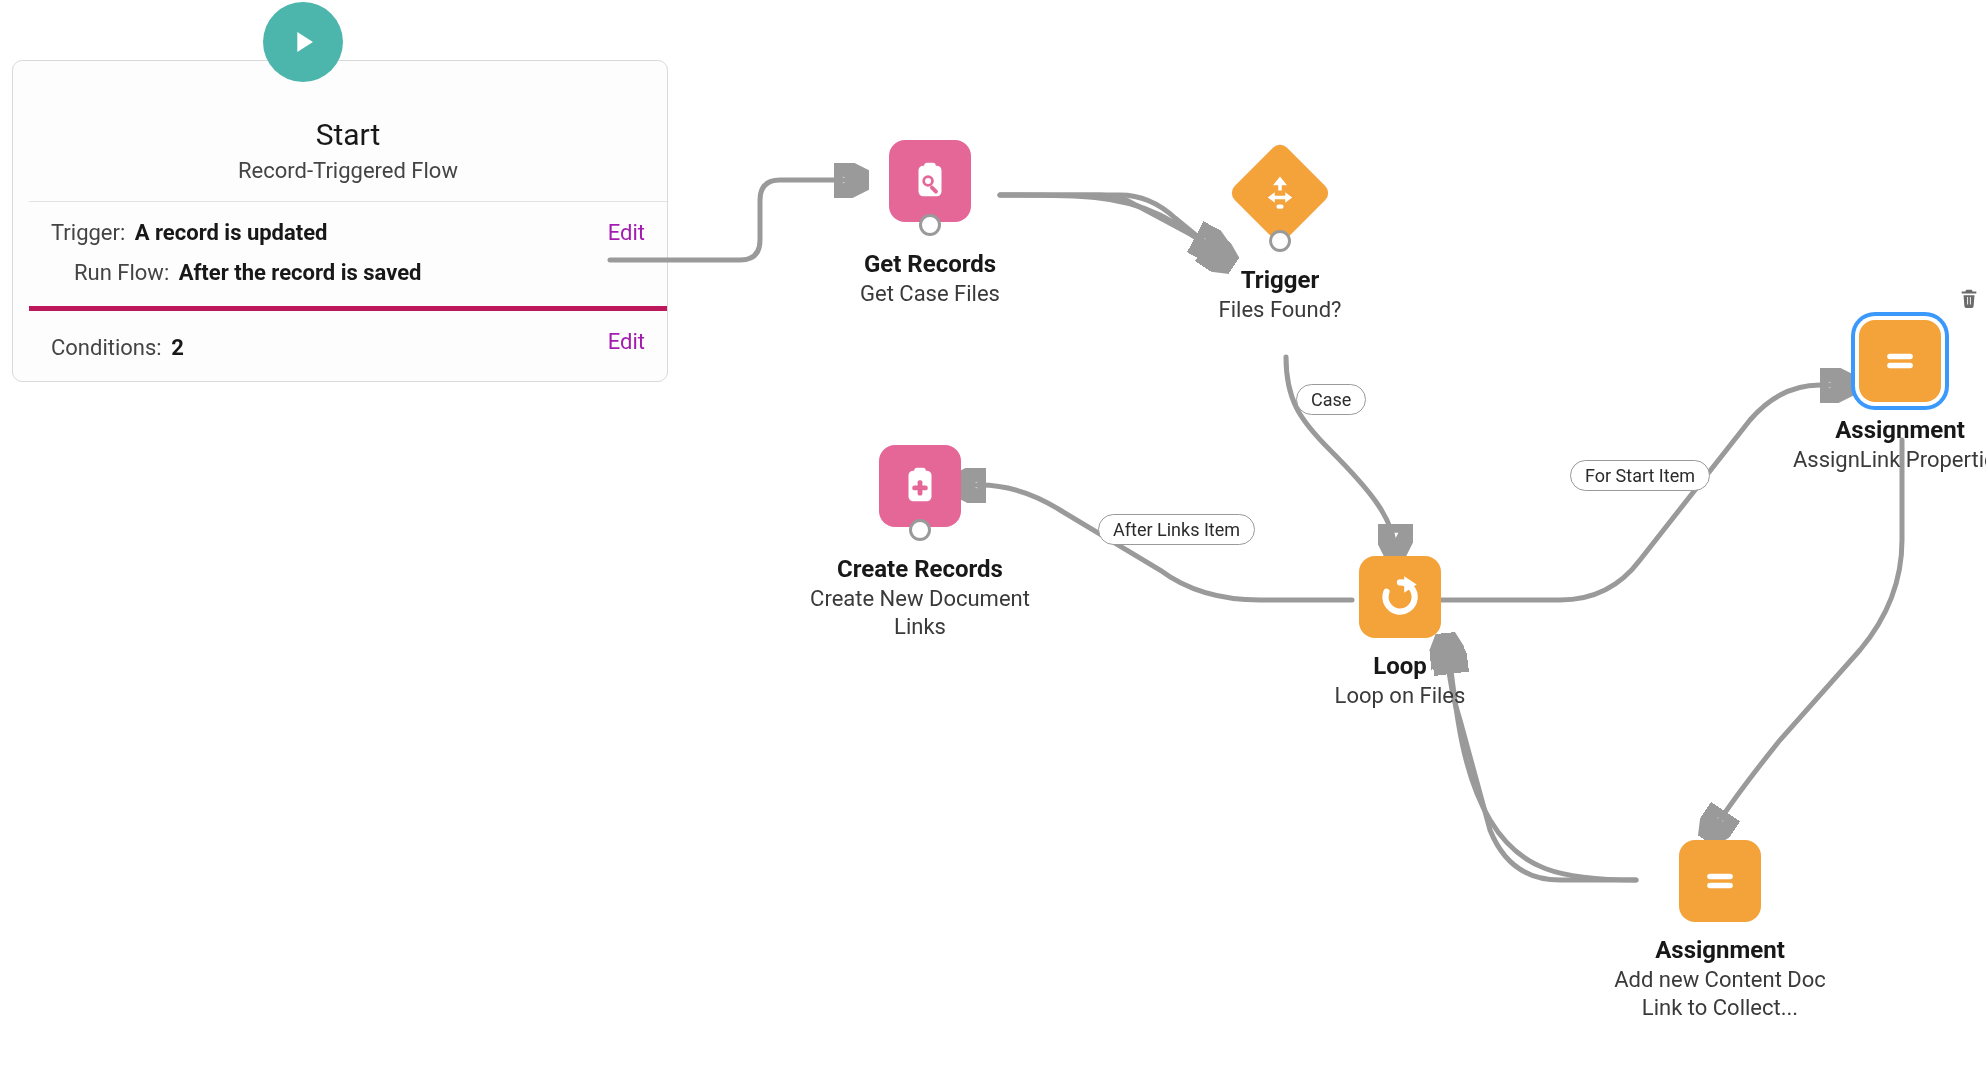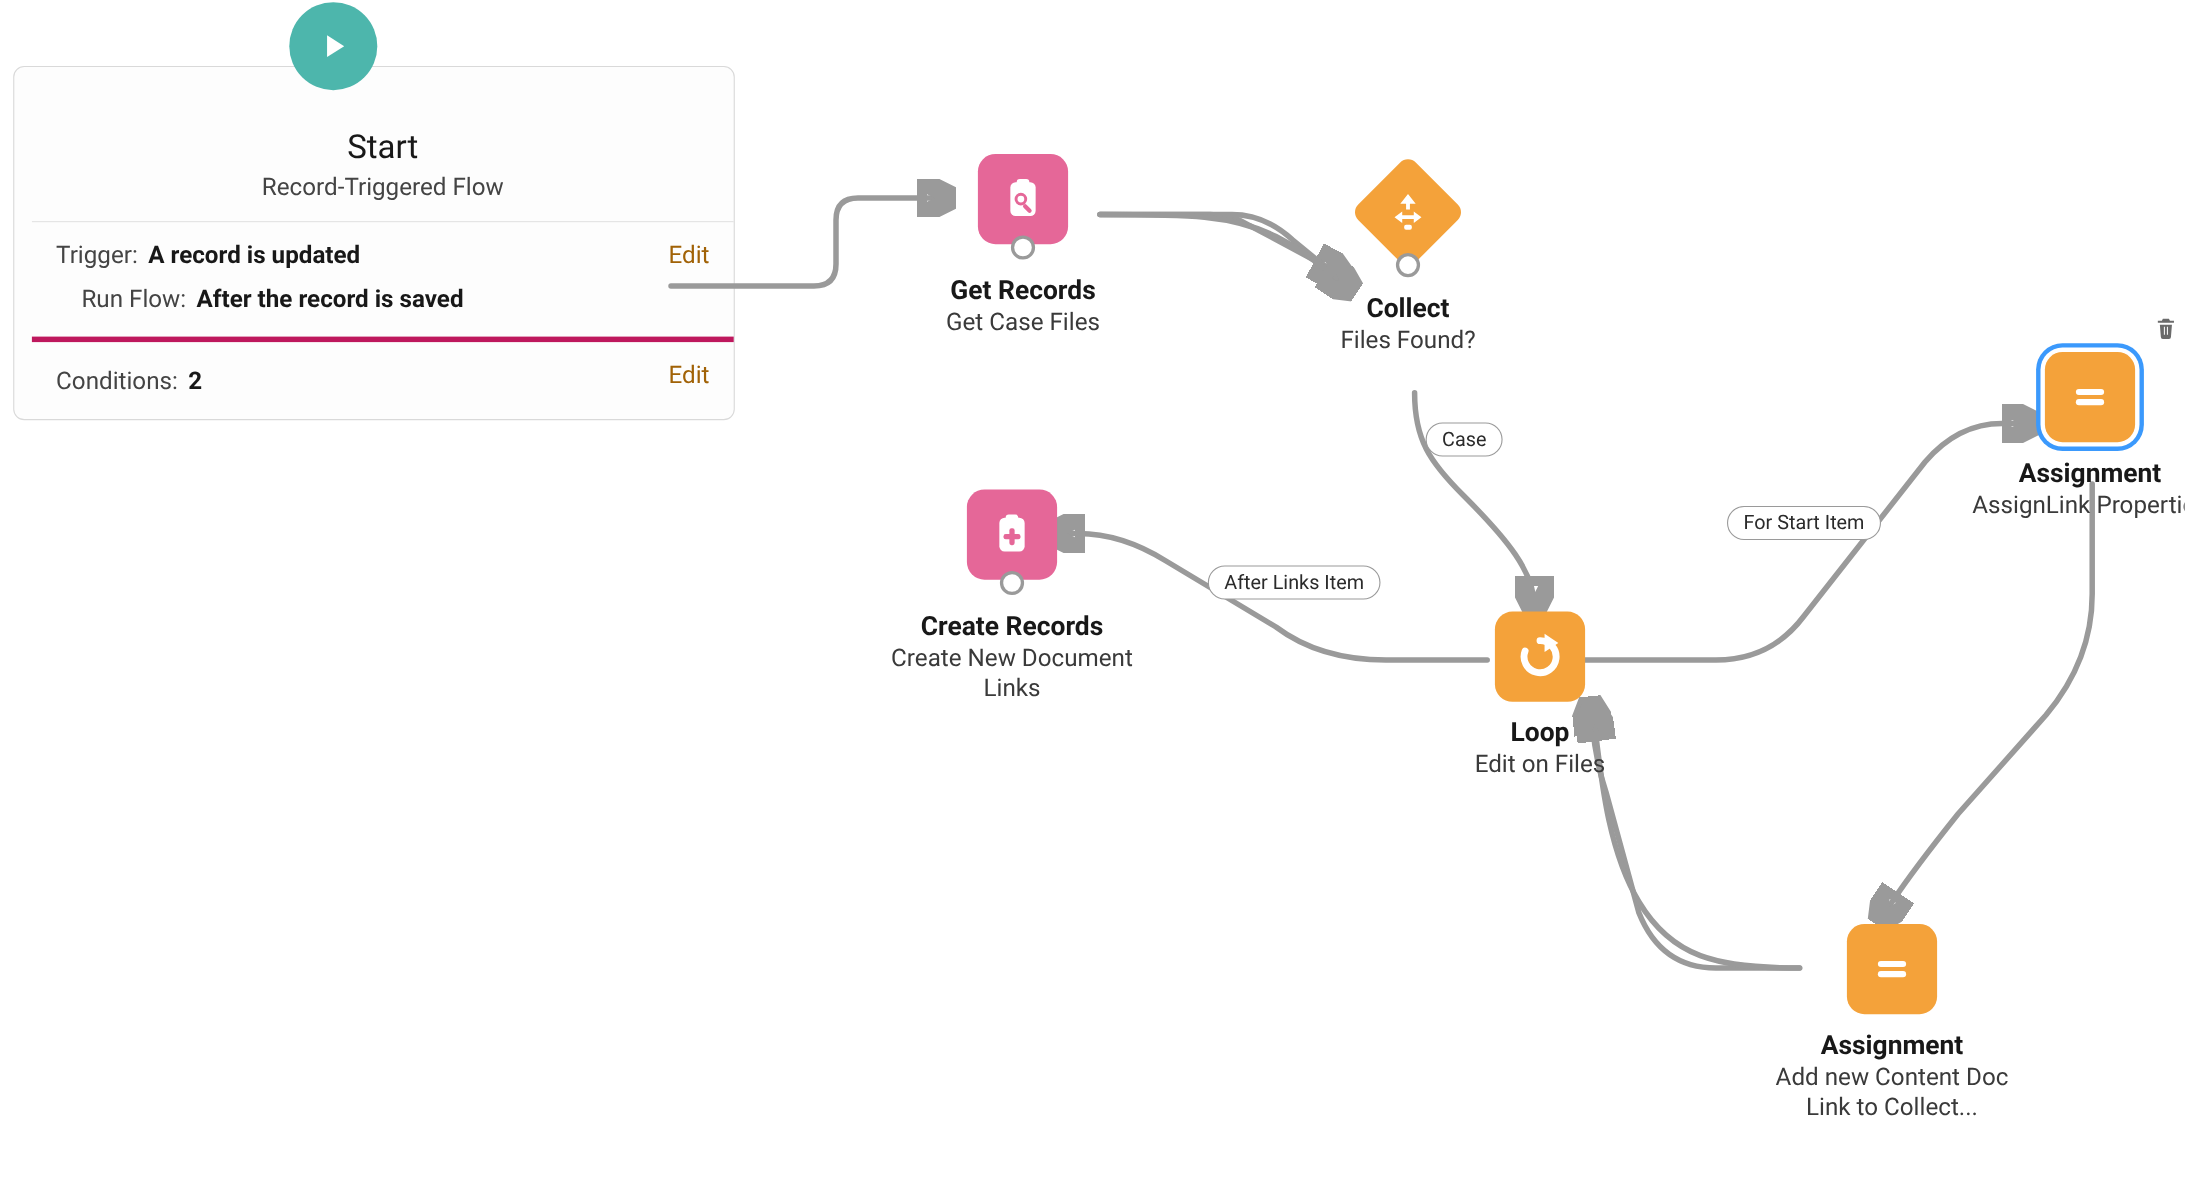--- a/index.html
+++ b/index.html
@@ -52,21 +52,21 @@
     position: relative;
     line-height: 1.55;
   }
   .start-card .sc-section:last-child { border-bottom: none; }
   .sc-label { color: #444; }
   .sc-value { font-weight: 700; color: #181818; margin-left: 4px; }
   .sc-edit {
     position: absolute;
     right: 22px;
     top: 14px;
-    color: #a16207;
+    color: #a21caf;
     font-size: 22px;
     cursor: pointer;
   }
 
   
   .play-circle {
     position: absolute;
     left: 263px;
     top: 2px;
     width: 80px;
@@ -260,33 +260,33 @@
   <div class="node" style="left:1160px; top:150px; width:240px;">
     <div class="decision-diamond">
       <div class="dsq"></div>
       <svg viewBox="0 0 48 48">
         <path d="M24 6 L32 16 L26 16 L26 22 L22 22 L22 16 L16 16 Z" fill="#fff"></path>
         <path d="M10 30 L18 24 L18 28 L30 28 L30 24 L38 30 L30 36 L30 32 L18 32 L18 36 Z" fill="#fff"></path>
         <rect x="20" y="38" width="8" height="5" rx="2" fill="#fff"></rect>
       </svg>
     </div>
     <div class="conn-port" style="margin-top:-6px;"></div>
-    <div class="n-title">Collect</div>
+    <div class="n-title">Trigger</div>
     <div class="n-sub">Files Found?</div>
   </div>
 
   <div class="node orange" style="left:1280px; top:556px; width:240px;">
     <div class="icon-box">
       <svg viewBox="0 0 48 48" width="50" height="50">
         <path d="M24 10 a14 14 0 1 1 -13 9" stroke="#fff" stroke-width="6" fill="none" stroke-linecap="round"></path>
         <path d="M28 4 L40 12 L28 20 Z" fill="#fff"></path>
       </svg>
     </div>
     <div class="n-title">Loop</div>
-    <div class="n-sub">Edit on Files</div>
+    <div class="n-sub">Loop on Files</div>
   </div>
 
   <div class="node orange selected" style="left:1790px; top:320px; width:220px;">
     <div class="icon-box">
       <svg viewBox="0 0 48 48" width="44" height="44">
         <rect x="10" y="16" width="28" height="6" rx="3" fill="#fff"></rect>
         <rect x="10" y="26" width="28" height="6" rx="3" fill="#fff"></rect>
       </svg>
     </div>
     <div class="n-title">Assignment</div>

